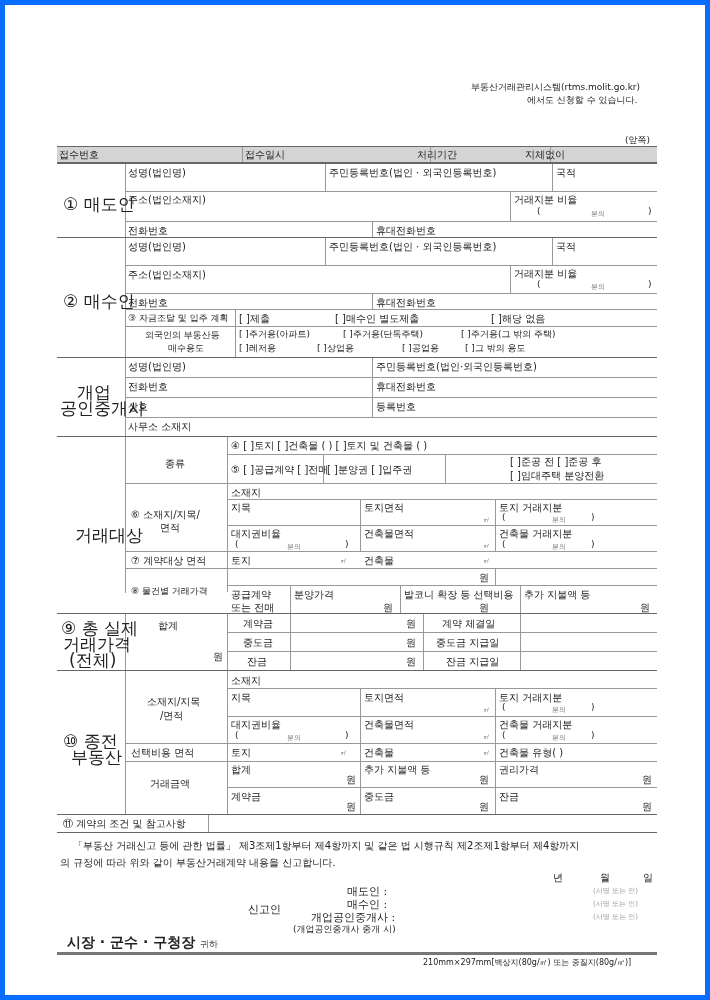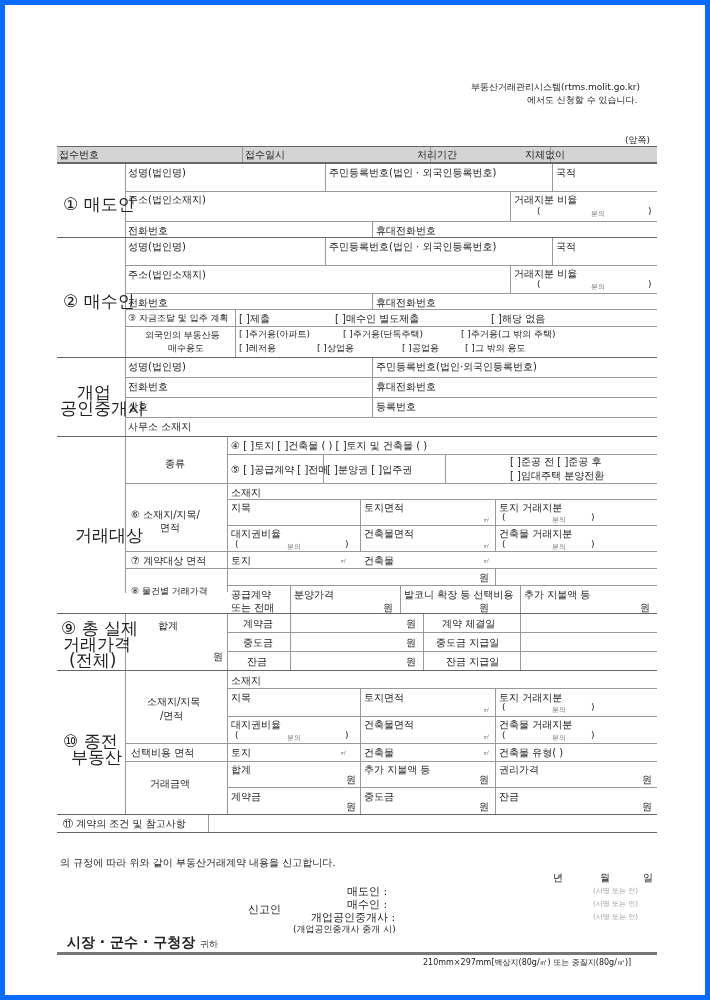--- a/index.html
+++ b/index.html
@@ -260,20 +260,21 @@
   <div class="abs t10" style="left:474px;top:795px;">원</div>
   <div class="abs t10" style="left:494px;top:785px;">잔금</div>
   <div class="abs t10" style="left:637px;top:795px;">원</div>
   <div class="hlt" style="left:52px;top:809px;width:600px;border-top-width:1px;"></div>
 
   <div class="abs t10" style="left:58px;top:812px;">⑪ 계약의 조건 및 참고사항</div>
   <div class="vl" style="left:203px;top:810px;height:17px;"></div>
   <div class="abs" style="left:207px;top:811px;width:443px;height:15px;"></div>
   <div class="hlt" style="left:52px;top:827px;width:600px;border-top-width:1px;"></div>
 
+  <div class="abs t10" style="left:68px;top:834px;">「부동산 거래신고 등에 관한 법률」 제3조제1항부터 제4항까지 및 같은 법 시행규칙 제2조제1항부터 제4항까지</div>
   <div class="abs t10" style="left:55px;top:851px;">의 규정에 따라 위와 같이 부동산거래계약 내용을 신고합니다.</div>
   <div class="abs t10" style="left:548px;top:866px;">년</div>
   <div class="abs t10" style="left:595px;top:866px;">월</div>
   <div class="abs t10" style="left:638px;top:866px;">일</div>
 
   <div class="abs t11" style="left:243px;top:897px;">신고인</div>
   <div class="abs t11" style="left:342px;top:879px;">매도인 :</div>
   <div class="abs t11" style="left:342px;top:892px;">매수인 :</div>
   <div class="abs t11" style="left:306px;top:905px;">개업공인중개사 :</div>
   <div class="abs t9" style="left:288px;top:918px;">(개업공인중개사 중개 시)</div>

